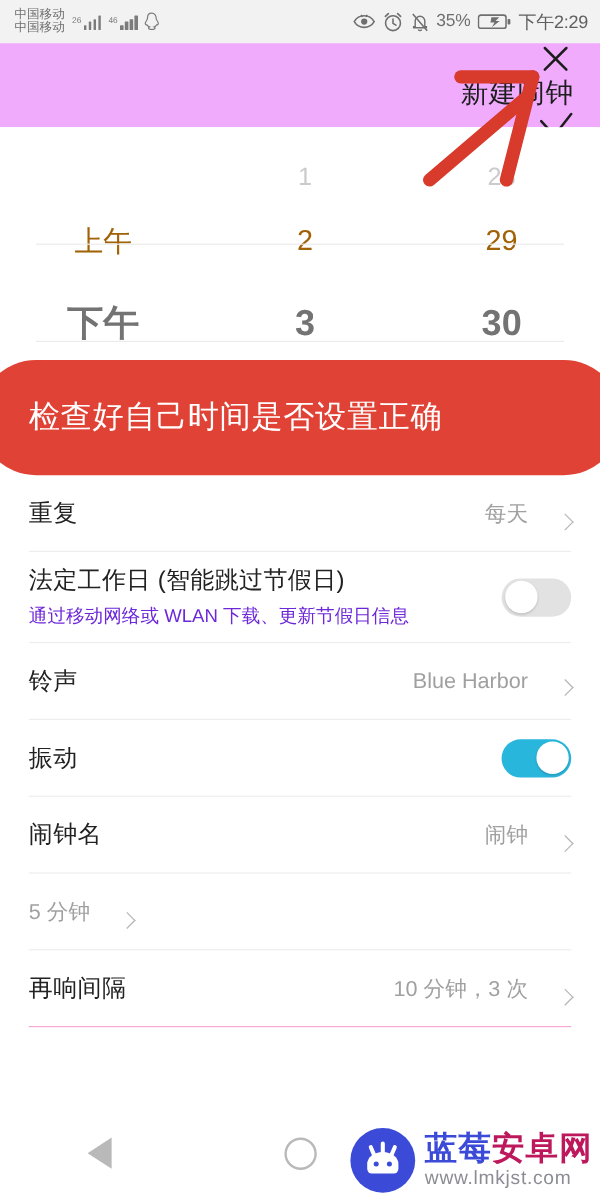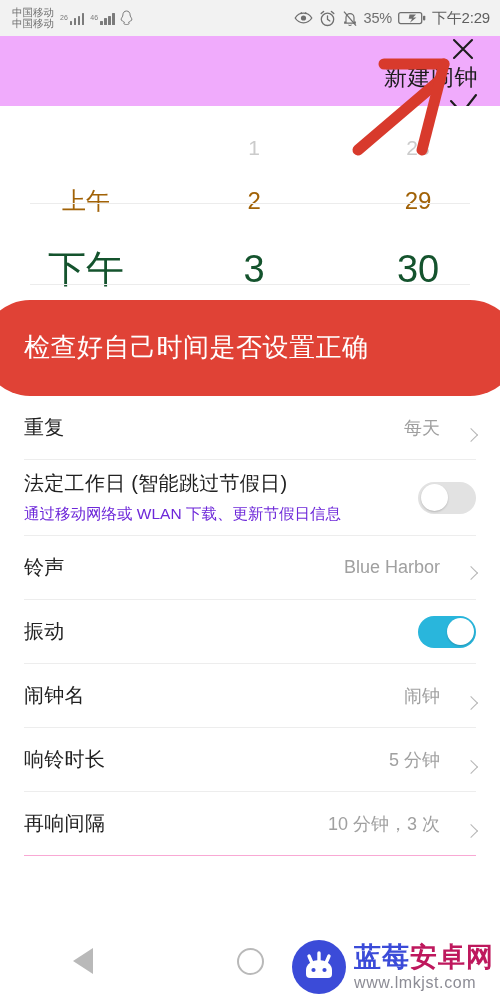--- a/index.html
+++ b/index.html
@@ -128,21 +128,21 @@
   .prow {
     height: 69px;
     display: flex;
     align-items: center;
     justify-content: center;
     width: 100%;
     box-sizing: border-box;
   }
   .prow.faded-top { color: #cbcbcb; font-size: 21px; height: 60px; align-items: flex-end; padding-bottom: 6px; }
   .prow.near { color: #a16207; font-size: 24px; }
-  .prow.selected { color: #14532d; font-size: 38px; font-weight: 400; }
+  .prow.selected { color: #737373; font-size: 30px; font-weight: 700; }
   .prow.faded-bot { color: #e6e6e6; font-size: 22px; }
   .picker-line {
     position: absolute;
     left: 30px;
     right: 30px;
     height: 1px;
     background: #ececec;
   }
   .picker-line.top { top: 97px; }
   .picker-line.bottom { top: 178px; }
@@ -489,23 +489,20 @@
     <div class="row-main">
       <span class="row-title">闹钟名</span>
     </div>
     <div class="row-right">
       <span>闹钟</span>
       <span class="chev"></span>
     </div>
   </div>
 
   <div class="row">
-    <div class="row-main">
-      <span class="row-title">响铃时长</span>
-    </div>
     <div class="row-right">
       <span>5 分钟</span>
       <span class="chev"></span>
     </div>
   </div>
 
   <div class="row">
     <div class="row-main">
       <span class="row-title">再响间隔</span>
     </div>

